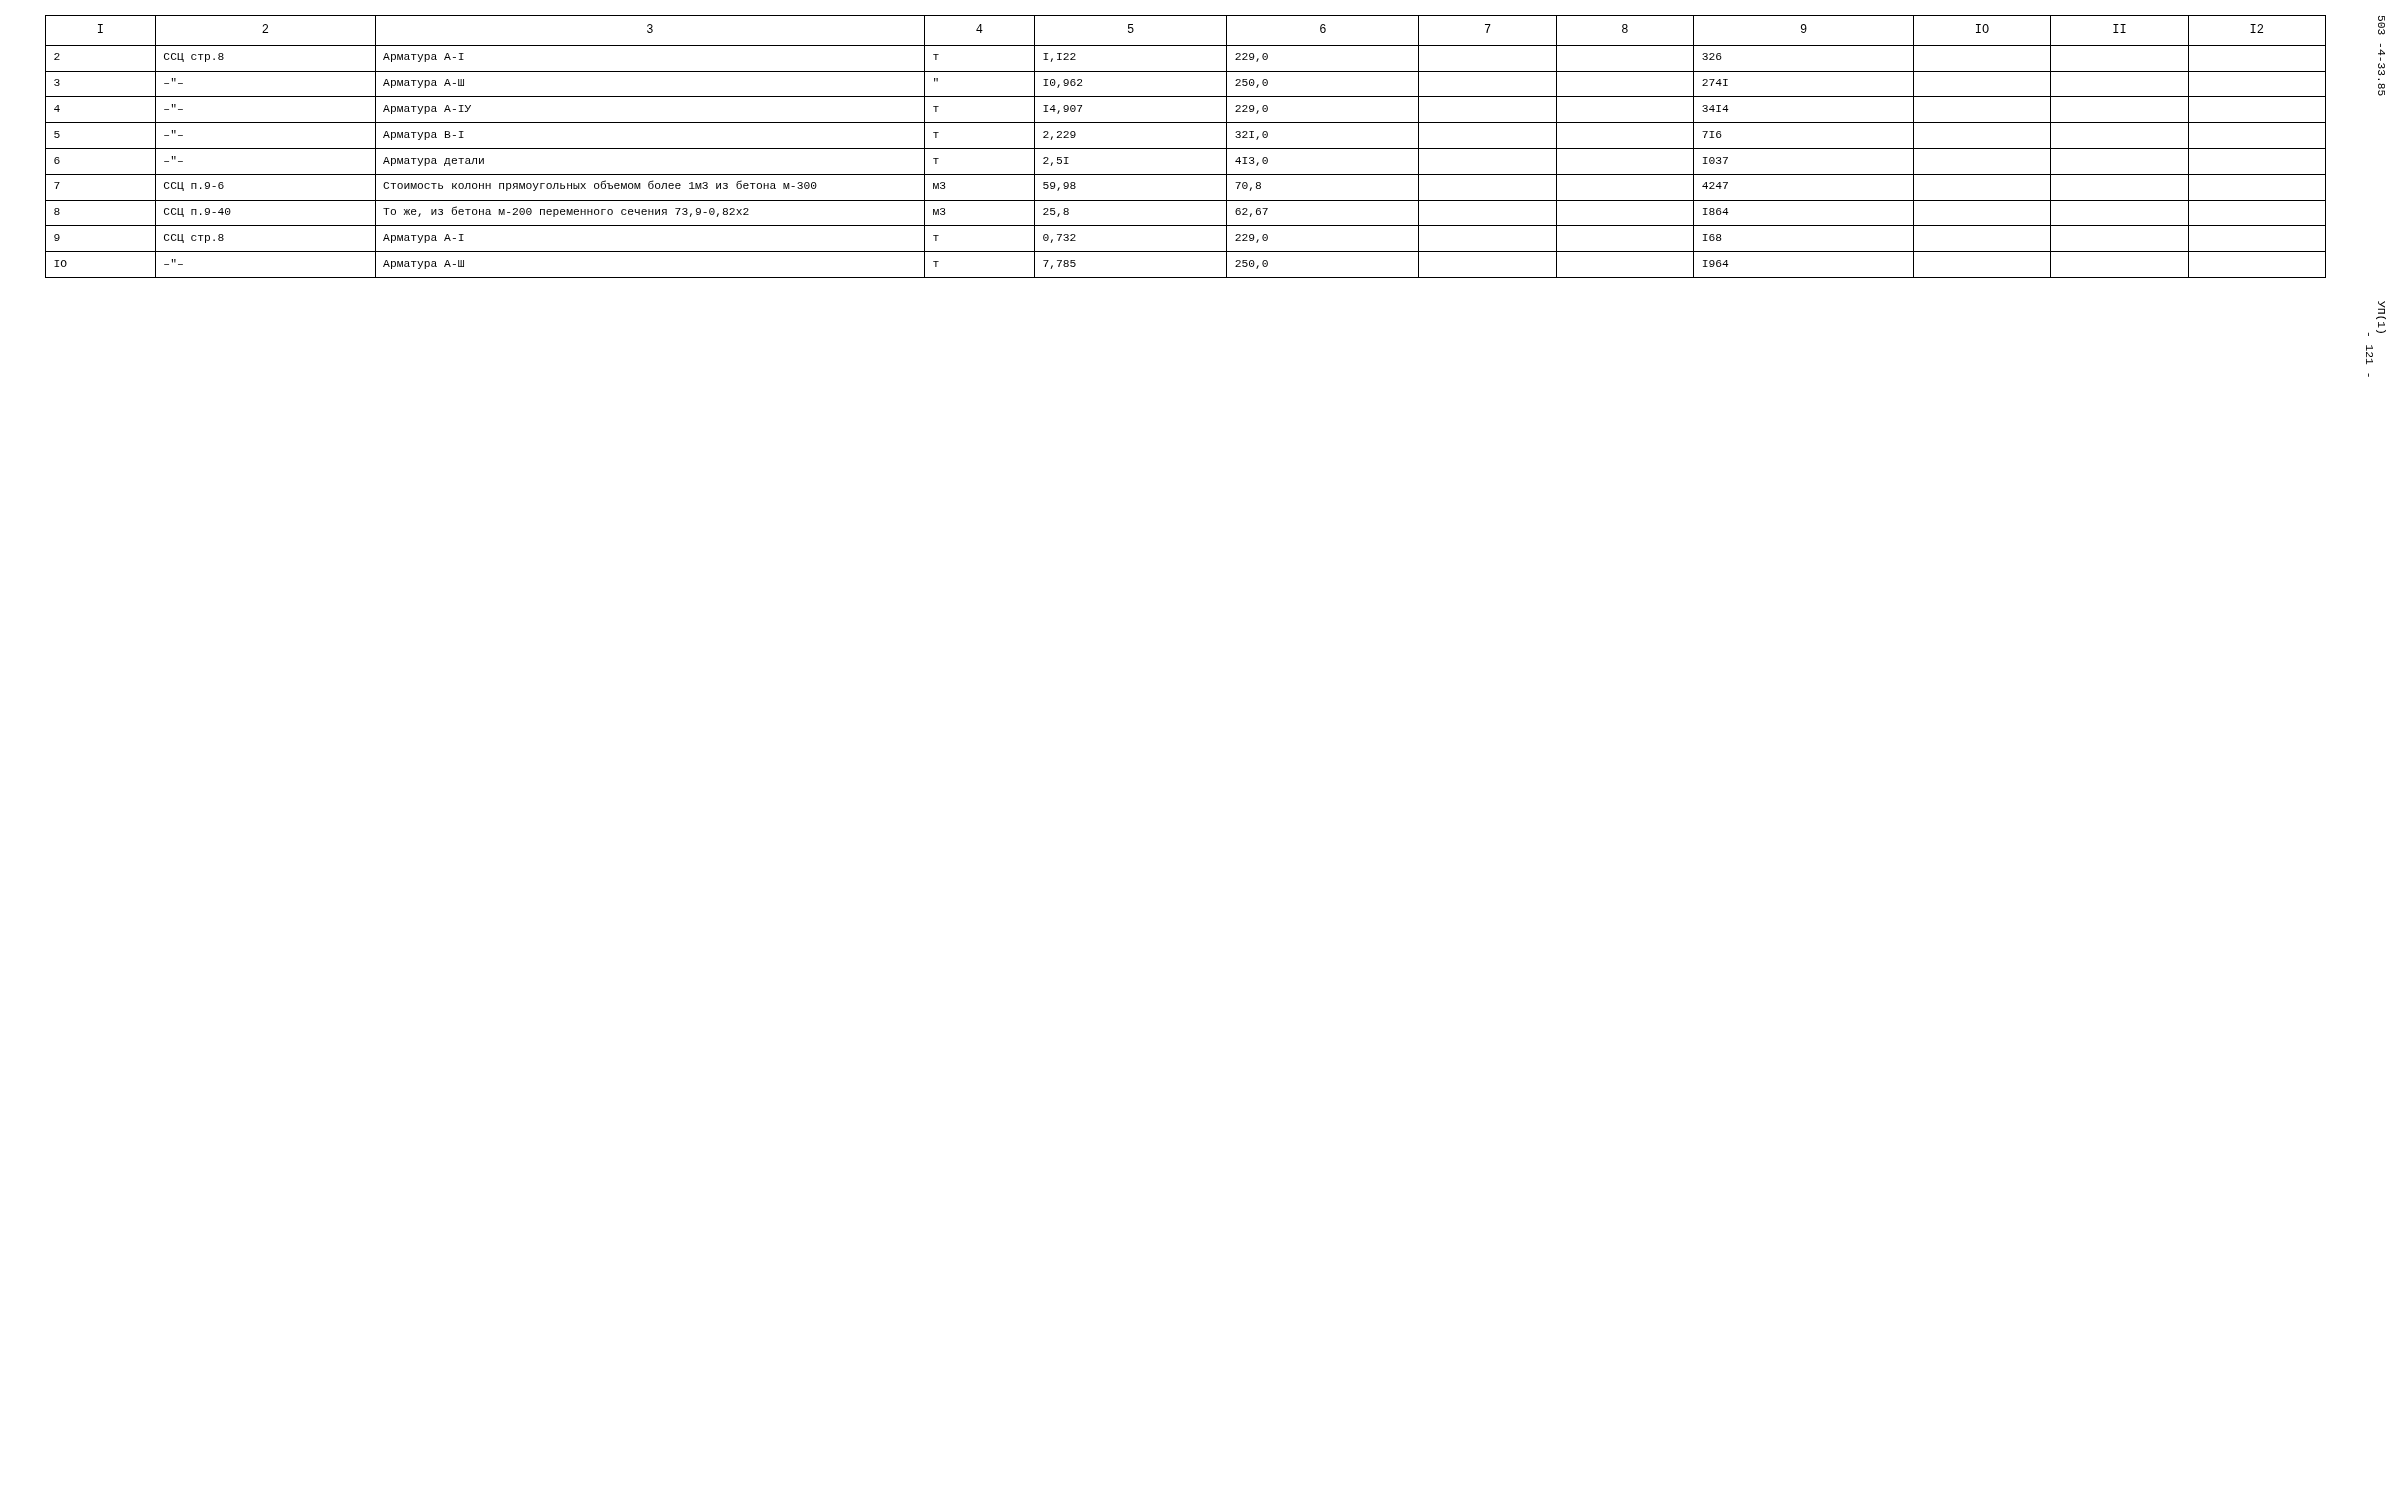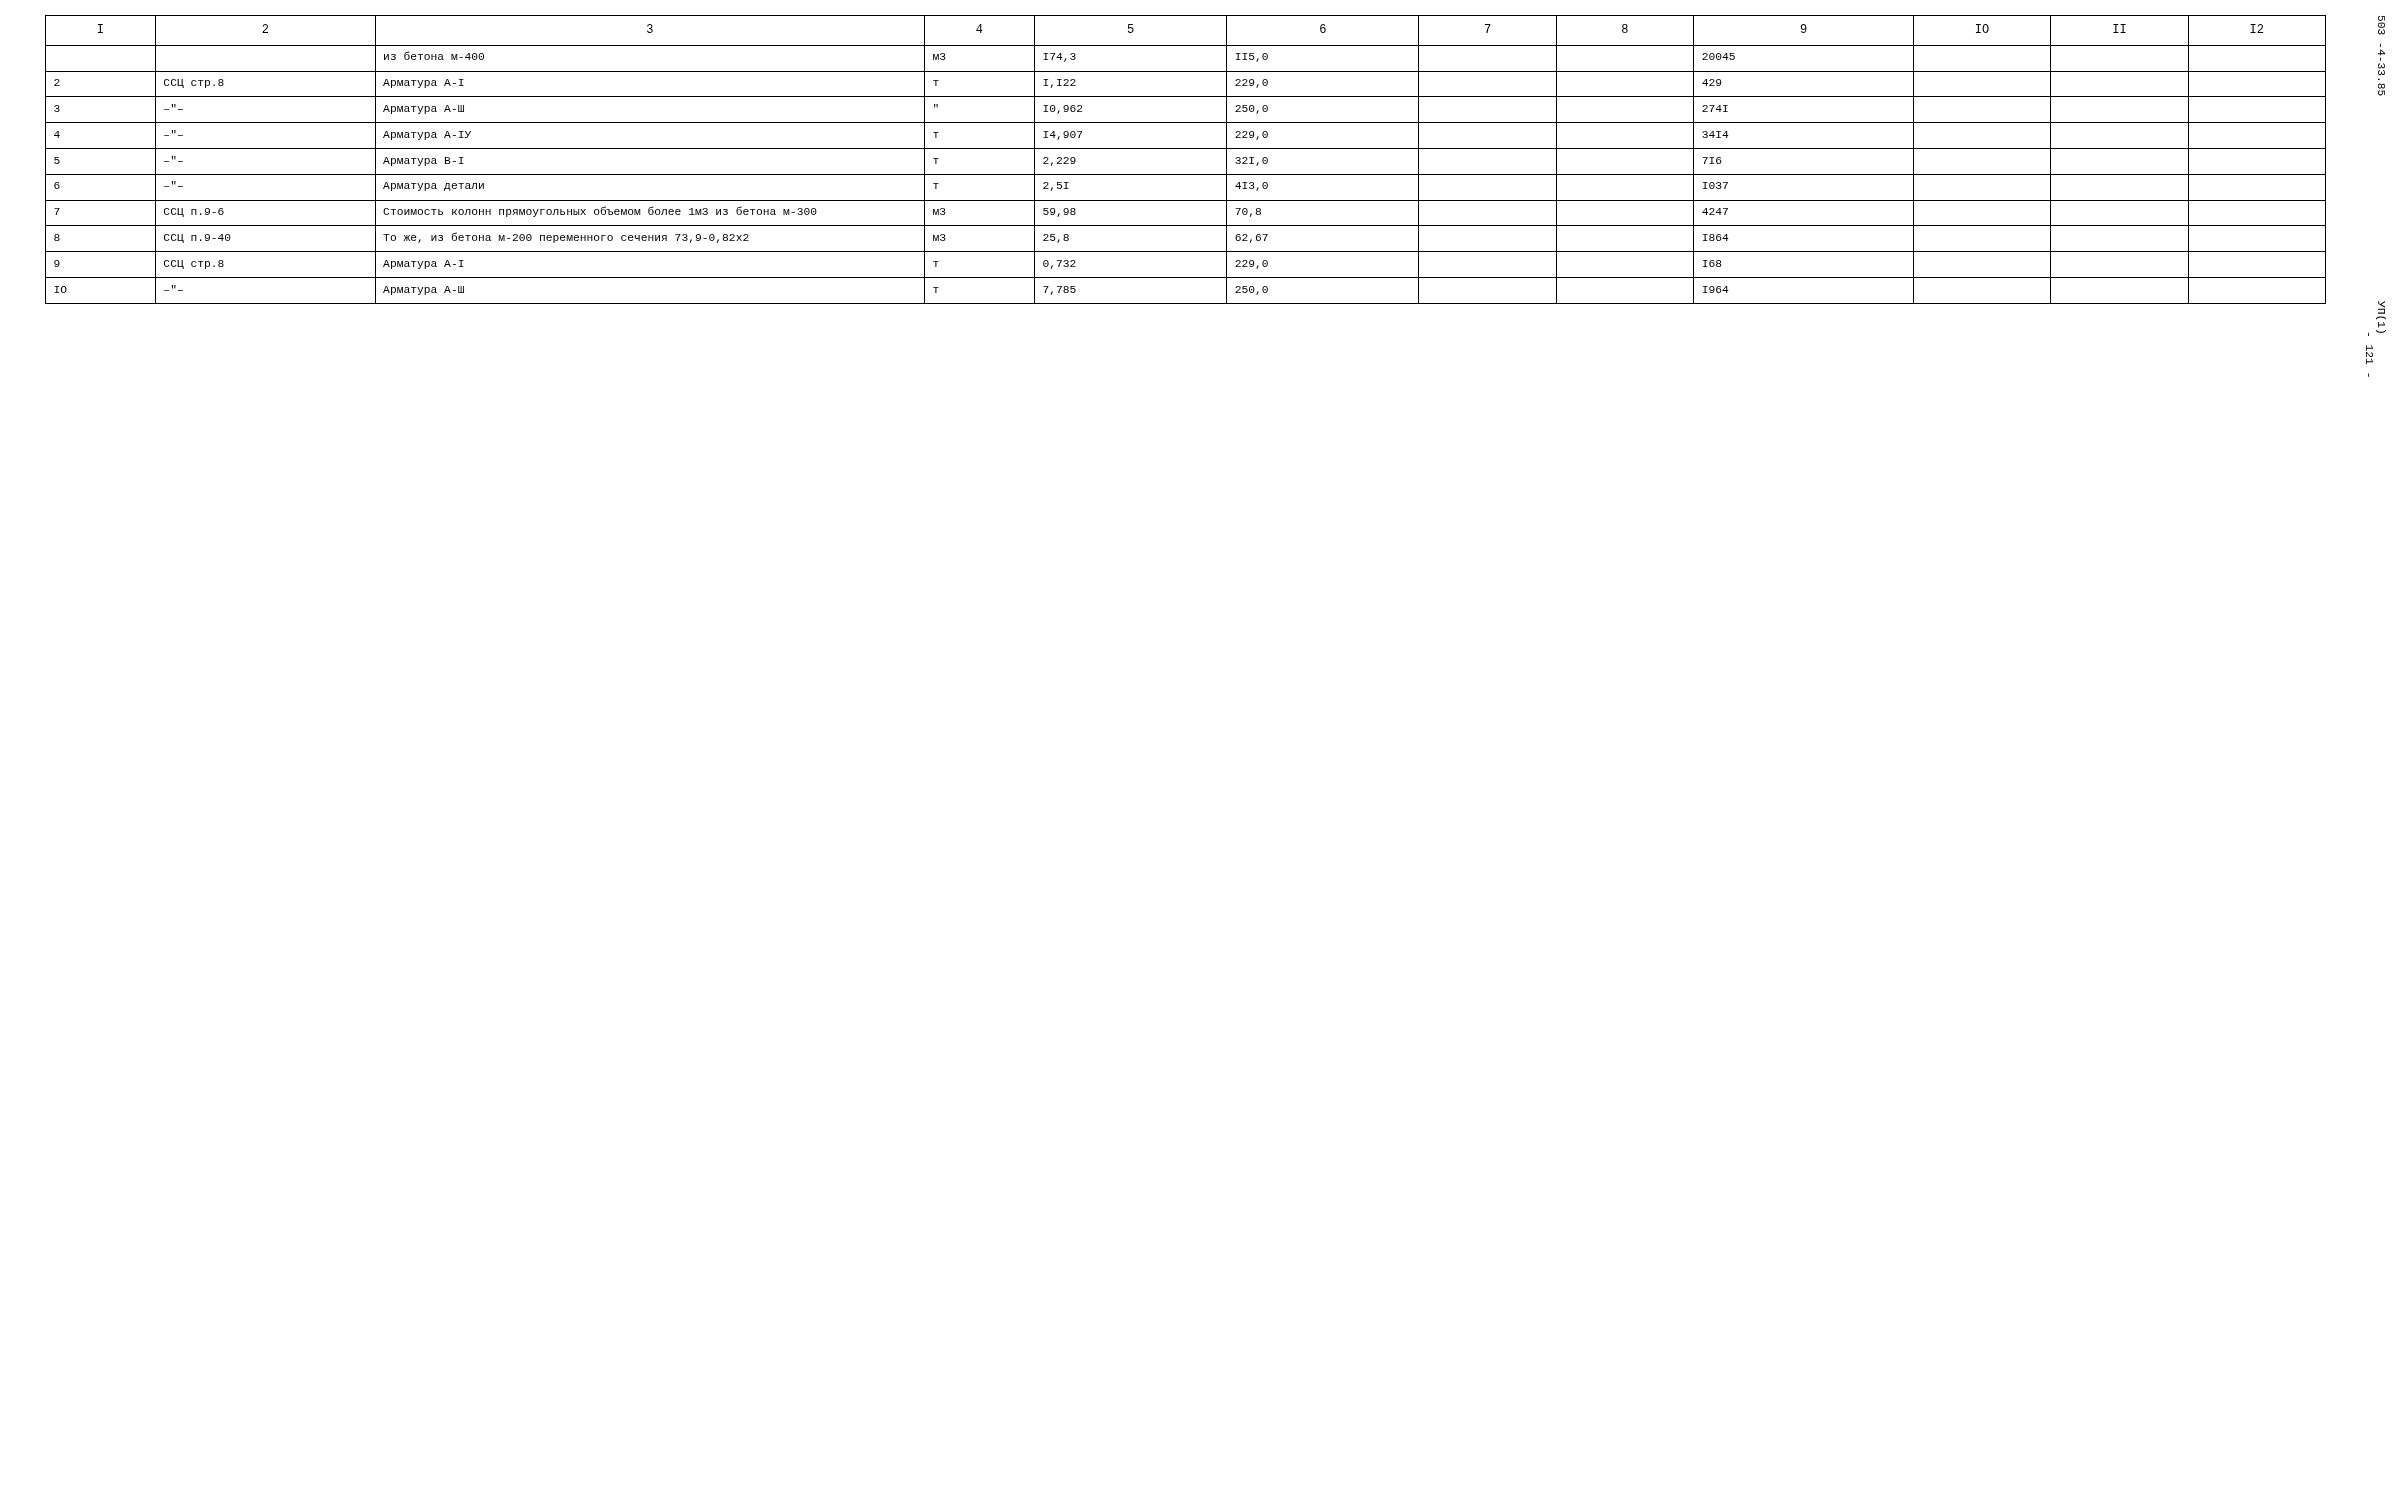--- a/index.html
+++ b/index.html
@@ -110,44 +110,30 @@
         <th class="col-6">6</th>
         <th class="col-7">7</th>
         <th class="col-8">8</th>
         <th class="col-9">9</th>
         <th class="col-10">IO</th>
         <th class="col-11">II</th>
         <th class="col-12">I2</th>
       </tr>
     </thead>
     <tbody id="table-body">
-    <tr>
-          <td class="col-1"></td>
-          <td class="col-2"></td>
-          <td class="col-3">из бетона м-400</td>
-          <td class="col-4">м3</td>
-          <td class="col-5">I74,3</td>
-          <td class="col-6">II5,0</td>
-          <td class="col-7"></td>
-          <td class="col-8"></td>
-          <td class="col-9">20045</td>
-          <td class="col-10"></td>
-          <td class="col-11"></td>
-          <td class="col-12"></td>
-        </tr>
         <tr>
           <td class="col-1">2</td>
           <td class="col-2">ССЦ стр.8</td>
           <td class="col-3">Арматура А-I</td>
           <td class="col-4">т</td>
           <td class="col-5">I,I22</td>
           <td class="col-6">229,0</td>
           <td class="col-7"></td>
           <td class="col-8"></td>
-          <td class="col-9">429</td>
+          <td class="col-9">326</td>
           <td class="col-10"></td>
           <td class="col-11"></td>
           <td class="col-12"></td>
         </tr>
         <tr>
           <td class="col-1">3</td>
           <td class="col-2">–"–</td>
           <td class="col-3">Арматура А-Ш</td>
           <td class="col-4">"</td>
           <td class="col-5">I0,962</td>

